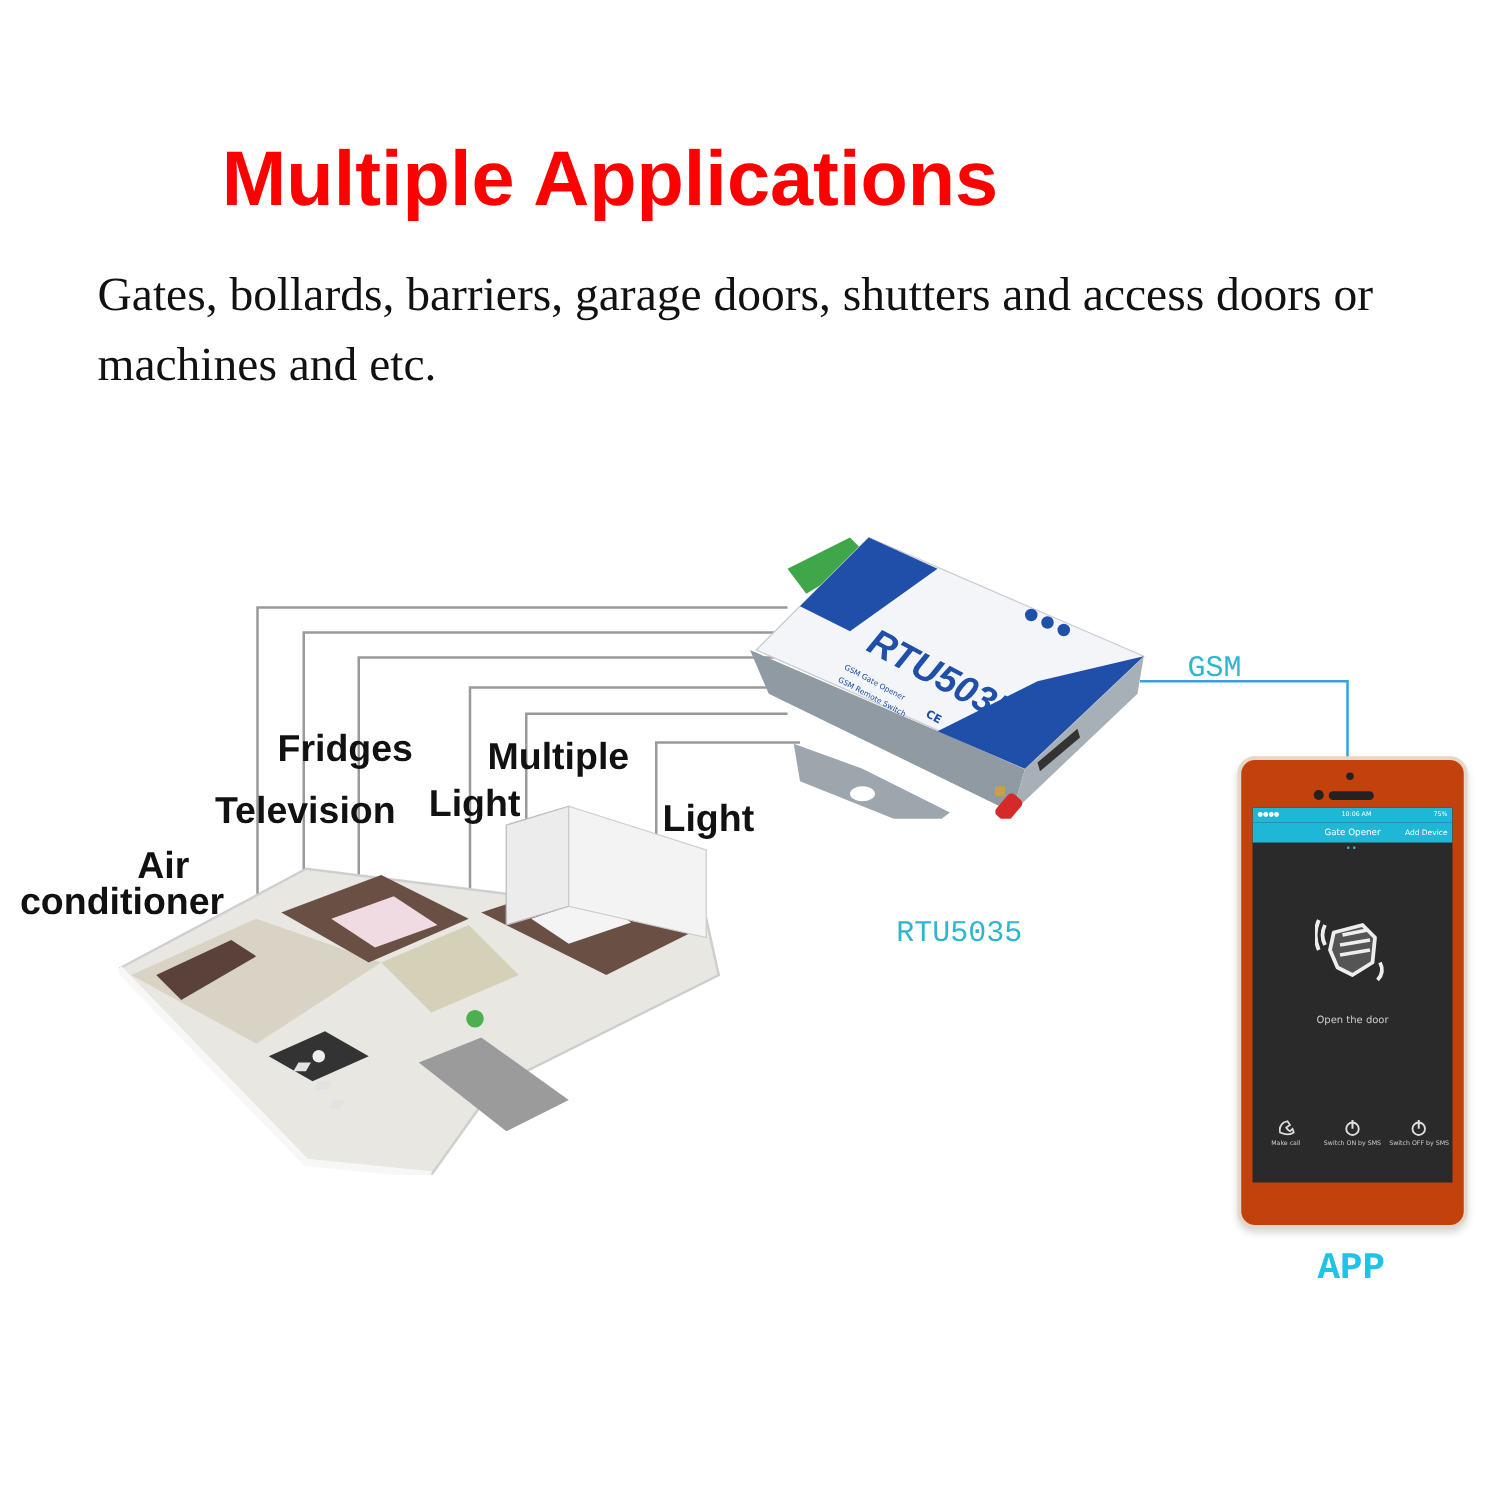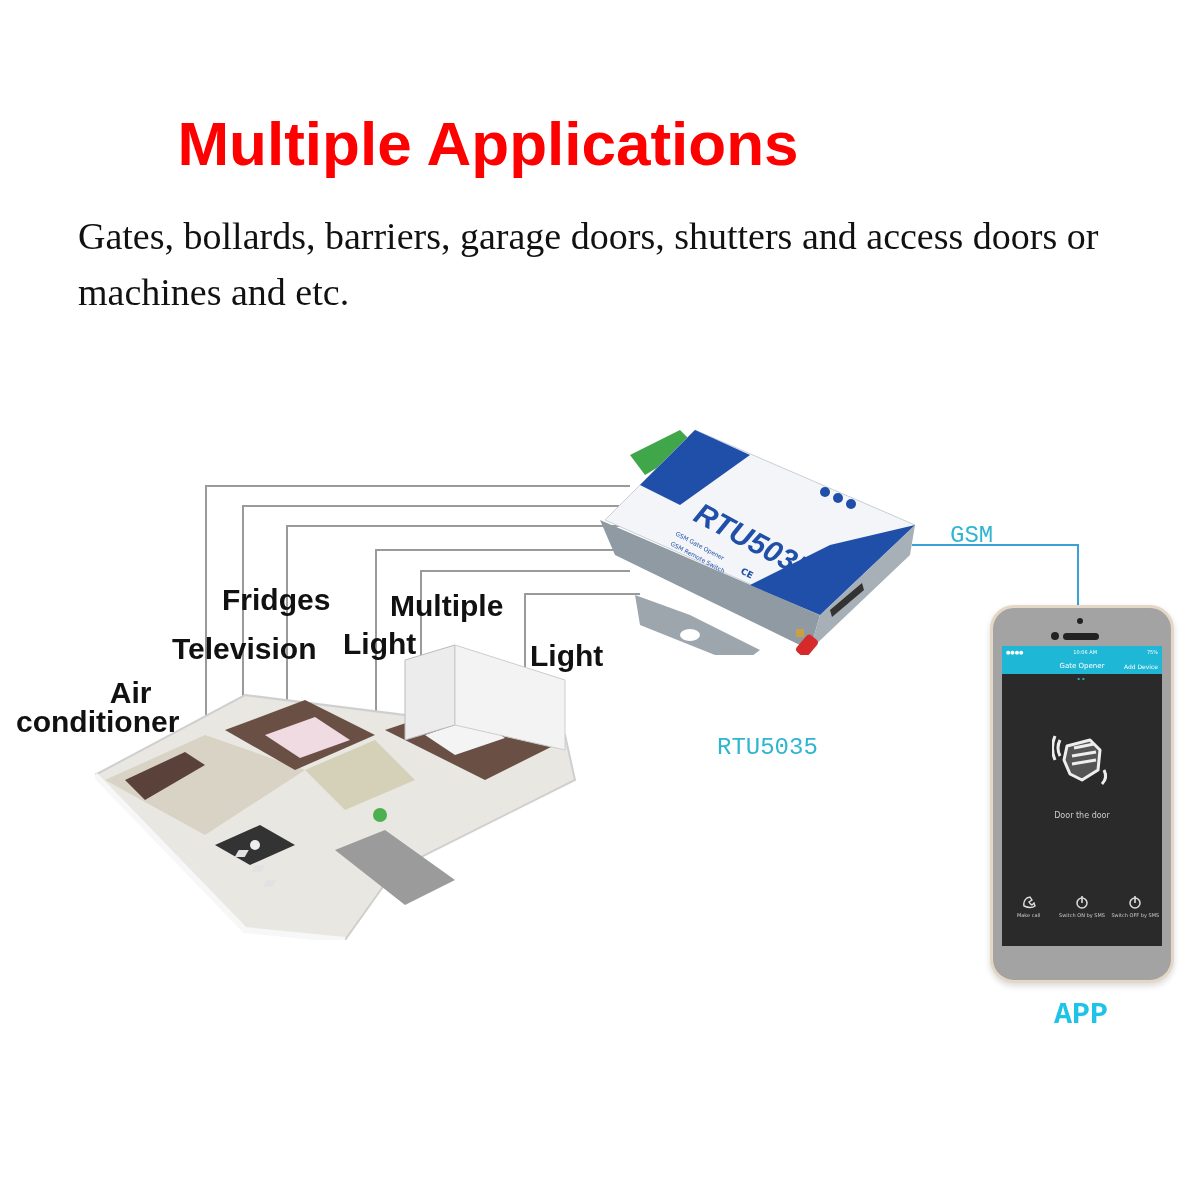--- a/index.html
+++ b/index.html
@@ -6,21 +6,21 @@
   body { width:1200px; height:1200px; position:relative; overflow:hidden; font-family:"Liberation Sans", sans-serif; }
   .title { position:absolute; left:0; width:976px; top:108px; text-align:center; font-family:"Liberation Sans", sans-serif; font-weight:bold; font-size:62px; color:#ff0000; letter-spacing:0px; }
   .desc { position:absolute; left:78px; top:208px; width:1110px; font-family:"Liberation Serif", serif; font-size:38px; line-height:56px; color:#111; }
   .lbl { position:absolute; font-family:"Liberation Sans", sans-serif; font-weight:bold; font-size:30px; color:#111; white-space:nowrap; }
   .teal { position:absolute; font-family:Liberation Mono, monospace; color:#2eb6d0; font-size:24px;margin-top:18px; }
   .app { position:absolute; font-family:"Liberation Sans", sans-serif; font-weight:bold; color:#1ec3e8; font-size:30px; }
   svg.wires { position:absolute; left:0; top:0; }
   
   .device { position:absolute; left:600px; top:425px; width:320px; height:230px; }
   
-  .phone { position:absolute; left:990px; top:605px; width:178px; height:372px; border-radius:24px; background:#a3a3a3; border:3px solid #e4d7c6; box-shadow:0 3px 6px rgba(0,0,0,0.15); }
+  .phone { position:absolute; left:990px; top:605px; width:178px; height:372px; border-radius:14px; background:#c2410c; border:3px solid #e4d7c6; box-shadow:0 3px 6px rgba(0,0,0,0.15); }
   .phone .speaker { position:absolute; left:70px; top:25px; width:36px; height:7px; border-radius:4px; background:#222; }
   .phone .cam { position:absolute; left:84px; top:10px; width:6px; height:6px; border-radius:50%; background:#222; }
   .phone .cam2 { position:absolute; left:58px; top:24px; width:8px; height:8px; border-radius:50%; background:#222; }
   .screen { position:absolute; left:9px; top:38px; width:160px; height:300px; background:#2a2a2a; overflow:hidden; }
   .statusbar { height:12px; background:#1fb7d6; font-size:5px; color:#fff; display:flex; justify-content:space-between; align-items:center; padding:0 4px; font-family:"DejaVu Sans", sans-serif; }
   .appbar { height:16px; background:#1fb7d6; color:#fff; font-size:7px; display:flex; justify-content:center; align-items:center; position:relative; font-family:"DejaVu Sans", sans-serif; }
   .appbar .add { position:absolute; right:4px; font-size:6px; }
   .dots { text-align:center; font-size:8px; color:#28b6c9; line-height:10px; letter-spacing:2px; }
   .fist { position:absolute; left:50px; top:80px; width:60px; height:70px; }
   .open-door { position:absolute; left:0; width:160px; top:165px; text-align:center; color:#ccc; font-size:8px; font-family:"DejaVu Sans", sans-serif; }
@@ -151,21 +151,21 @@
     <div class="dots">••</div>
     <svg class="fist" viewBox="0 0 60 70">
       <g fill="none" stroke="#eee" stroke-width="3" stroke-linejoin="round">
         <path d="M15,20 L38,14 L48,24 L46,44 L30,54 L18,48 L12,34 Z" fill="#555"></path>
         <path d="M22,22 L42,18 M20,30 L44,26 M20,38 L44,34"></path>
         <path d="M8,14 Q4,22 8,30"></path>
         <path d="M3,10 Q-2,22 3,34"></path>
         <path d="M52,44 Q56,52 50,58"></path>
       </g>
     </svg>
-    <div class="open-door">Door the door</div>
+    <div class="open-door">Open the door</div>
     <div class="actions">
       <div class="action">
         <svg width="16" height="16" viewBox="0 0 16 16">
             <path d="M3,12 Q2,7 6,4 L9,3 L11,6 L8,8 Q9,10 11,11 L13,9 L14,12 Q10,15 3,12 Z" fill="none" stroke="#ddd" stroke-width="1.4"></path>
           </svg>
         <span>Make call</span>
       </div>
       <div class="action">
         <svg width="16" height="16" viewBox="0 0 16 16">
             <circle cx="8" cy="9" r="5" fill="none" stroke="#ddd" stroke-width="1.5"></circle>

